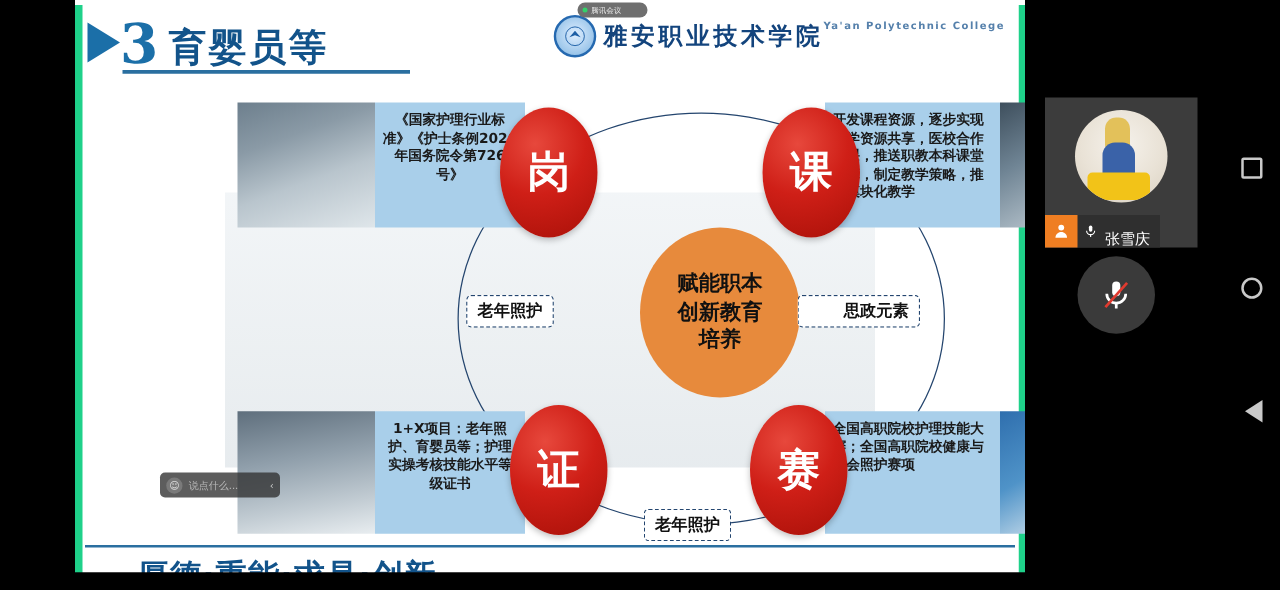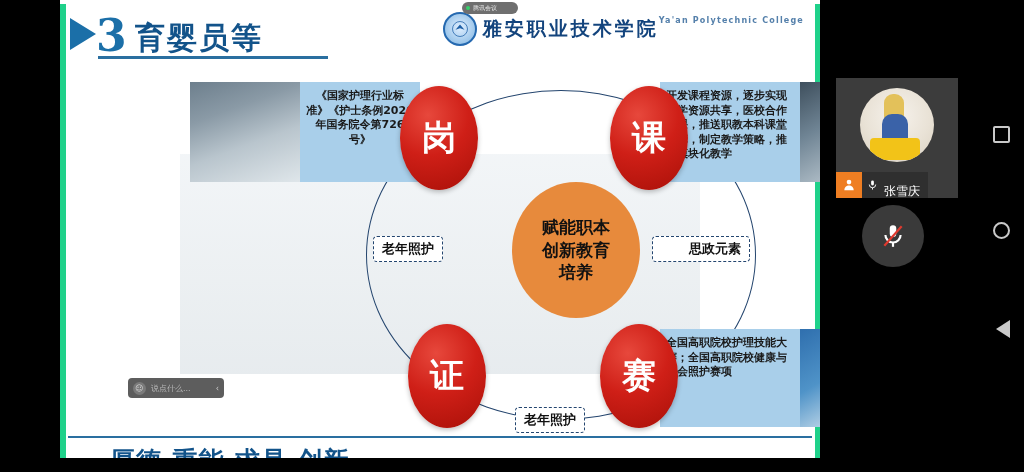--- a/index.html
+++ b/index.html
@@ -78,21 +78,21 @@
   
   #center-circle { position:absolute; left:452px; top:178px; width:128px; height:136px;
      border-radius:50%; background:#e78a3c; display:flex; align-items:center; justify-content:center;
      text-align:center; color:#111; font-size:17px; font-weight:bold; line-height:1.32; }
 
   
   .dlabel { position:absolute; background:#ffffff; border:1.5px dashed #23456f;
      border-radius:4px; padding:3px 8px; font-size:13px; color:#111; font-weight:600; white-space:nowrap; }
   #lbl-top    { left:443px; top:86px; }
   #lbl-left   { left:313px; top:232px; }
-  #lbl-right  { left:592px; top:232px;padding-left:36px; }
+  #lbl-right  { left:578px; top:232px;padding-left:36px; }
   #lbl-bottom { left:455px; top:403px; }
 
   
   .footer-rule { position:absolute; left:8px; top:432px; width:744px; height:2px; background:#2a6fa0; }
   .footer-txt { position:absolute; left:50px; top:440px; font-size:25px; font-weight:bold;
      color:#12538a; letter-spacing:1px; }
 
   
   #top-pill { position:absolute; left:462px; top:2px; width:56px; height:12px; border-radius:7px;
      background:#6f6f6f; display:flex; align-items:center; gap:3px; padding:0 4px; }
@@ -181,20 +181,24 @@
       <div class="band" id="band-tl">
         <div class="band-photo ph-nurse"></div>
         <div class="band-text center">《国家护理行业标准》《护士条例2020年国务院令第726号》</div>
       </div>
 
       <div class="band" id="band-tr">
         <div class="band-text">开发课程资源，逐步实现教学资源共享，医校合作备课，推送职教本科课堂改革，制定教学策略，推动模块化教学</div>
         <div class="band-photo ph-class"></div>
       </div>
 
+      <div class="band" id="band-bl">
+        <div class="band-photo ph-lab"></div>
+        <div class="band-text center">1+X项目：老年照护、育婴员等；护理实操考核技能水平等级证书</div>
+      </div>
 
       <div class="band" id="band-br">
         <div class="band-text">全国高职院校护理技能大赛；全国高职院校健康与社会照护赛项</div>
         <div class="band-photo ph-award"></div>
       </div>
 
       <div class="node" id="node-gang">岗</div>
       <div class="node" id="node-ke">课</div>
       <div class="node" id="node-zheng">证</div>
       <div class="node" id="node-sai">赛</div>

